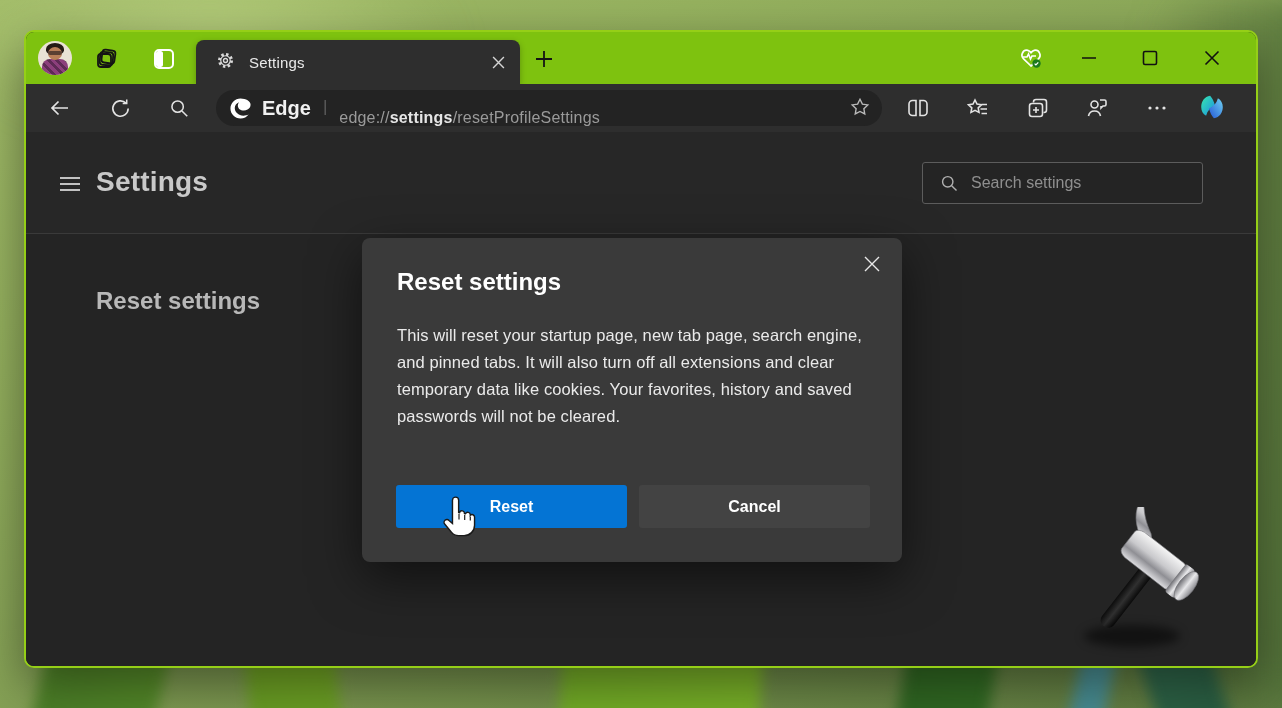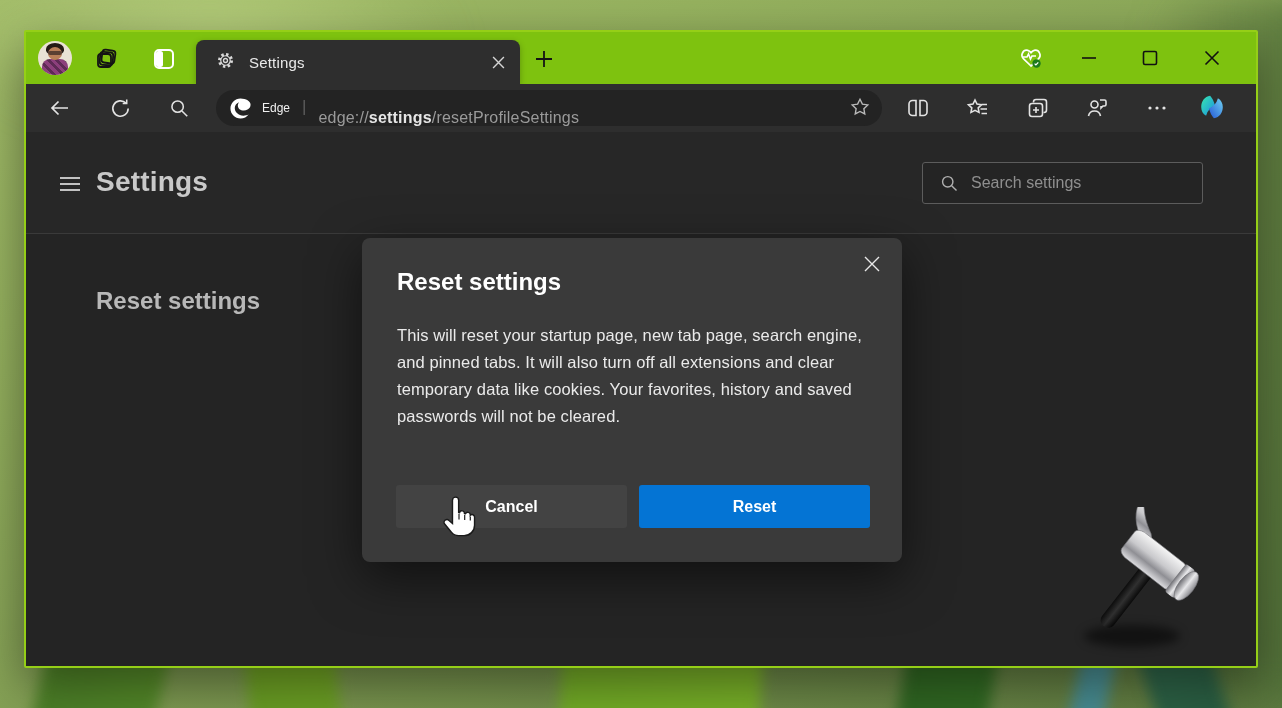--- a/index.html
+++ b/index.html
@@ -11,41 +11,41 @@
   .b1 { left:40px;  top:560px; width:120px; height:260px; background:linear-gradient(10deg,#3c6e26,#6aa42c); transform:rotate(14deg); }
   .b2 { left:250px; top:600px; width:90px;  height:220px; background:linear-gradient(10deg,#477c22,#8ec427); transform:rotate(-6deg); }
   .b3 { left:560px; top:570px; width:200px; height:260px; background:linear-gradient(5deg,#5d9c22,#93c92e); transform:rotate(4deg); }
   .b4 { left:900px; top:580px; width:90px;  height:240px; background:linear-gradient(0deg,#24571f,#3e7d27); transform:rotate(10deg); }
   .b5 { left:1075px;top:590px; width:34px;  height:200px; background:linear-gradient(0deg,#3d7f85,#58a3a8); transform:rotate(12deg); }
   .b6 { left:1150px;top:580px; width:70px;  height:220px; background:linear-gradient(0deg,#1f4f33,#3c7a5c); transform:rotate(-18deg); }
   .b7 { left:-40px; top:-60px; width:500px; height:200px; background:radial-gradient(closest-side,#b7cf7d,transparent); filter:blur(20px); }
   .b8 { left:1150px;top:0px;   width:200px; height:700px; background:linear-gradient(90deg,transparent,#4c6b35); filter:blur(18px); }
 
   
-  .window { position:absolute; left:24px; top:30px; width:1234px; height:638px; border:2px solid #95cf17; border-radius:2px; background:#242424; overflow:hidden; box-shadow:0 18px 50px rgba(0,0,0,.45); }
+  .window { position:absolute; left:24px; top:30px; width:1234px; height:638px; border:2px solid #95cf17; border-radius:10px; background:#242424; overflow:hidden; box-shadow:0 18px 50px rgba(0,0,0,.45); }
 
   
   .tabstrip { position:absolute; left:0; top:0; width:1230px; height:52px; background:#7ec20f; }
   .avatar { position:absolute; left:12px; top:9px; width:34px; height:34px; border-radius:50%; background:#e9e2d4; overflow:hidden; }
   .avatar .hair { position:absolute; left:8px; top:2px; width:18px; height:12px; border-radius:50% 50% 40% 40%; background:#241a16; }
   .avatar .face { position:absolute; left:10px; top:6px; width:14px; height:13px; border-radius:50%; background:#b97f58; }
   .avatar .glasses { position:absolute; left:10px; top:10px; width:14px; height:4px; background:rgba(40,30,30,.65); border-radius:2px; }
   .avatar .shirt { position:absolute; left:4px; top:18px; width:26px; height:18px; border-radius:8px 8px 0 0; background:repeating-linear-gradient(45deg,#8c3f7c 0 3px,#5e2a55 3px 6px); }
   .strip-btn { position:absolute; border:none; background:transparent; cursor:pointer; padding:0; display:flex; align-items:center; justify-content:center; }
   .tab { position:absolute; left:170px; top:8px; width:324px; height:44px; background:#2e2e2e; border-radius:8px 8px 0 0; display:flex; align-items:center; box-shadow:0 2px 6px rgba(0,0,0,.25); }
   .tab .gear { margin-left:20px; }
   .tab .tlabel { margin-left:14px; color:#e9e9e9; font-size:15px; letter-spacing:.2px; }
   .tab .tclose { position:absolute; right:12px; top:12px; width:20px; height:20px; border:none; background:transparent; cursor:pointer; display:flex; align-items:center; justify-content:center; }
   .winctrl { position:absolute; top:8px; width:36px; height:36px; }
 
   
   .navbar { position:absolute; left:0; top:52px; width:1230px; height:48px; background:#2e2e2e; }
   .nav-btn { position:absolute; top:8px; width:32px; height:32px; border:none; background:transparent; cursor:pointer; display:flex; align-items:center; justify-content:center; border-radius:4px; }
   .pill { position:absolute; left:190px; top:6px; width:666px; height:36px; background:#232323; border-radius:18px; display:flex; align-items:center; }
-  .pill .brand { color:#f1f1f1; font-size:12px; font-weight:400; margin-left:10px; }
+  .pill .brand { color:#f1f1f1; font-size:20px; font-weight:700; margin-left:10px; }
   .pill .sep { color:#5d5d5d; font-size:17px; margin:0 12px 2px 12px; font-weight:400; }
   .pill .url { font-size:16px; color:#9a9a9a; letter-spacing:.2px; white-space:nowrap;margin-top:20px; }
   .pill .url b { color:#e6e6e6; font-weight:700; }
   .pill .fav { position:absolute; right:10px; top:6px; width:24px; height:24px; border:none; background:transparent; cursor:pointer; }
 
   
   .chrome { position:absolute; left:0; top:100px; width:1230px; height:102px; background:#272727; border-bottom:1px solid #3a3a3a; }
   .hamburger { position:absolute; left:28px; top:38px; width:32px; height:28px; border:none; background:transparent; cursor:pointer; display:flex; align-items:center; justify-content:center; }
   .chrome-title { position:absolute; left:70px; top:34px; font-size:28px; font-weight:700; color:#c9c9c9; letter-spacing:.2px; }
   .searchbox { position:absolute; left:896px; top:30px; width:281px; height:42px; border:1px solid #5c5c5c; border-radius:3px; background:#242424; display:flex; align-items:center; }
@@ -299,22 +299,22 @@
 
   <div class="dialog">
     <div class="dtitle">Reset settings</div>
     <button class="dclose">
       <svg width="20" height="20" viewBox="0 0 20 20" stroke="#e8e8e8" stroke-width="1.4">
           <path d="M3 3l14 14M17 3L3 17"></path>
         </svg>
     </button>
     <div class="dbody">This will reset your startup page, new tab page, search engine, and pinned tabs. It will also turn off all extensions and clear temporary data like cookies. Your favorites, history and saved passwords will not be cleared.</div>
     <div class="btns">
+      <button class="btn btn-reset">Reset</button>
       <button class="btn btn-cancel">Cancel</button>
-      <button class="btn btn-reset">Reset</button>
     </div>
     <div class="cursor">
       <svg width="38" height="46" viewBox="0 0 32 38">
         <path fill="#ffffff" stroke="#1a1a1a" stroke-width="1.2" d="M10.5 3.2a2.6 2.6 0 0 1 5.2 0v10.2l.8.2a2.1 2.1 0 0 1 4.1.8l.9.2a2.1 2.1 0 0 1 4 .9v.4a2.1 2.1 0 0 1 3.6 1.5v6.8c0 5-3.9 8.8-8.8 8.8h-4.6c-2.4 0-4.6-1-6.1-2.9l-5.5-6.6a2.4 2.4 0 0 1 3.5-3.3l2.9 2.6z"></path>
         <path fill="none" stroke="#1a1a1a" stroke-width="1" d="M16 14.5v5M20.8 15.5v4.4M25.5 16.8v3.4"></path>
       </svg>
     </div>
   </div>
 
 </div>

